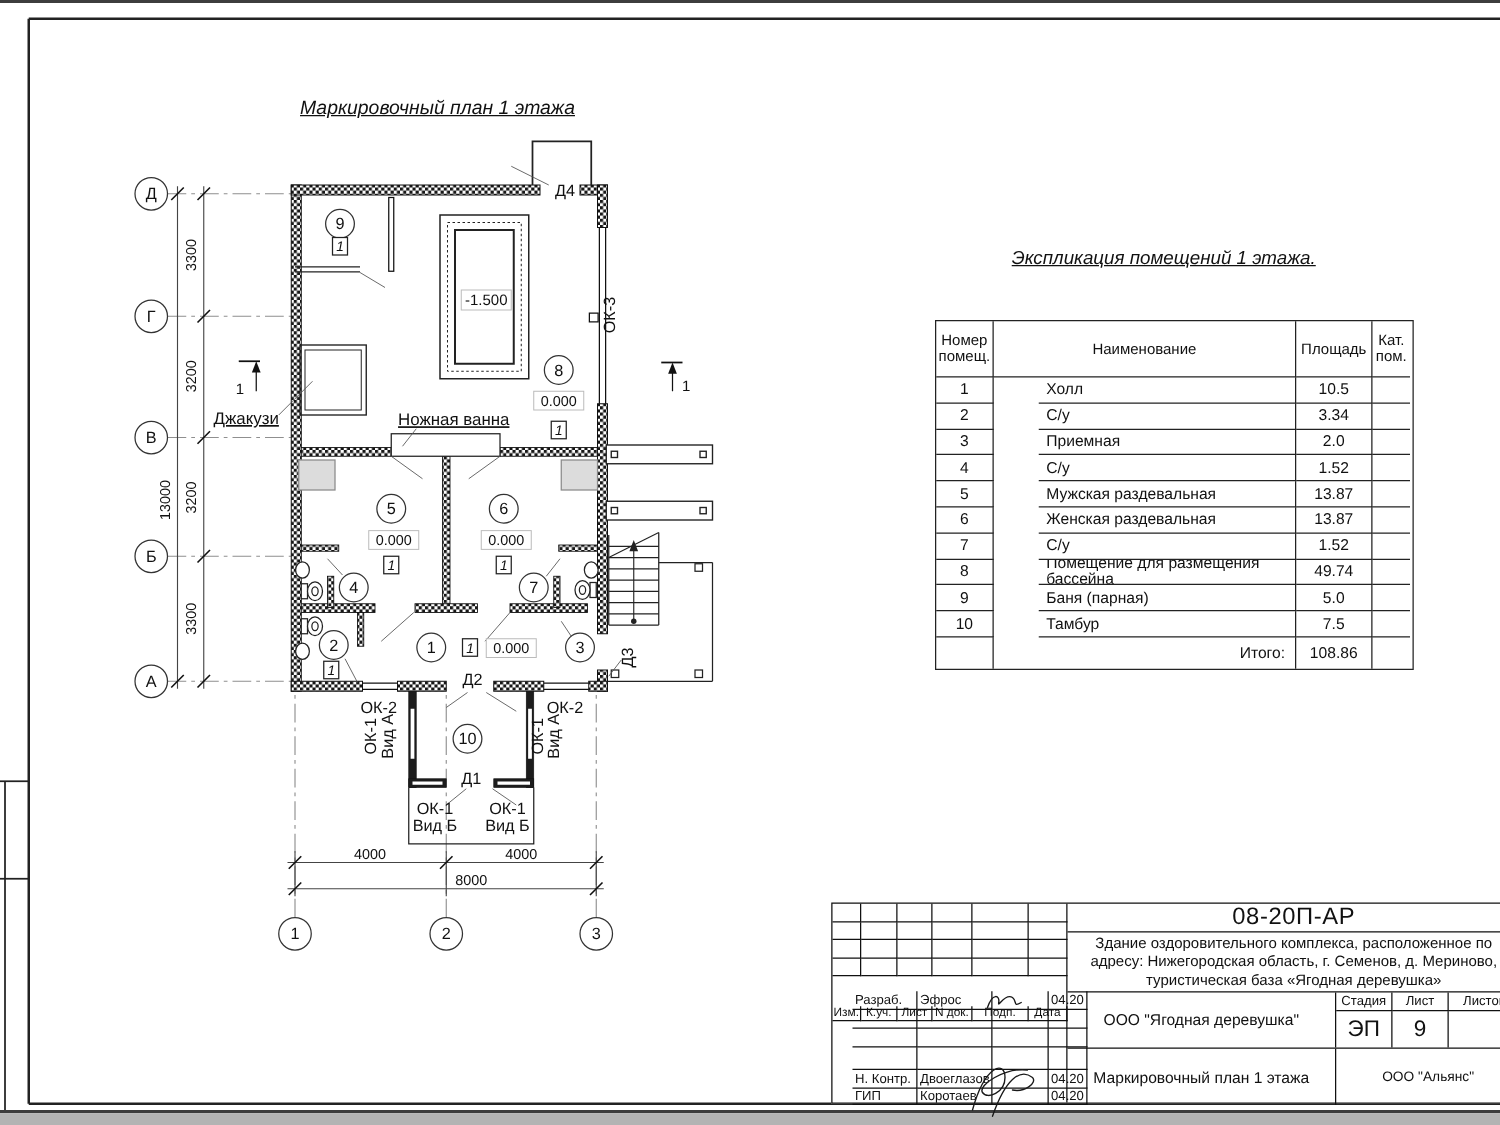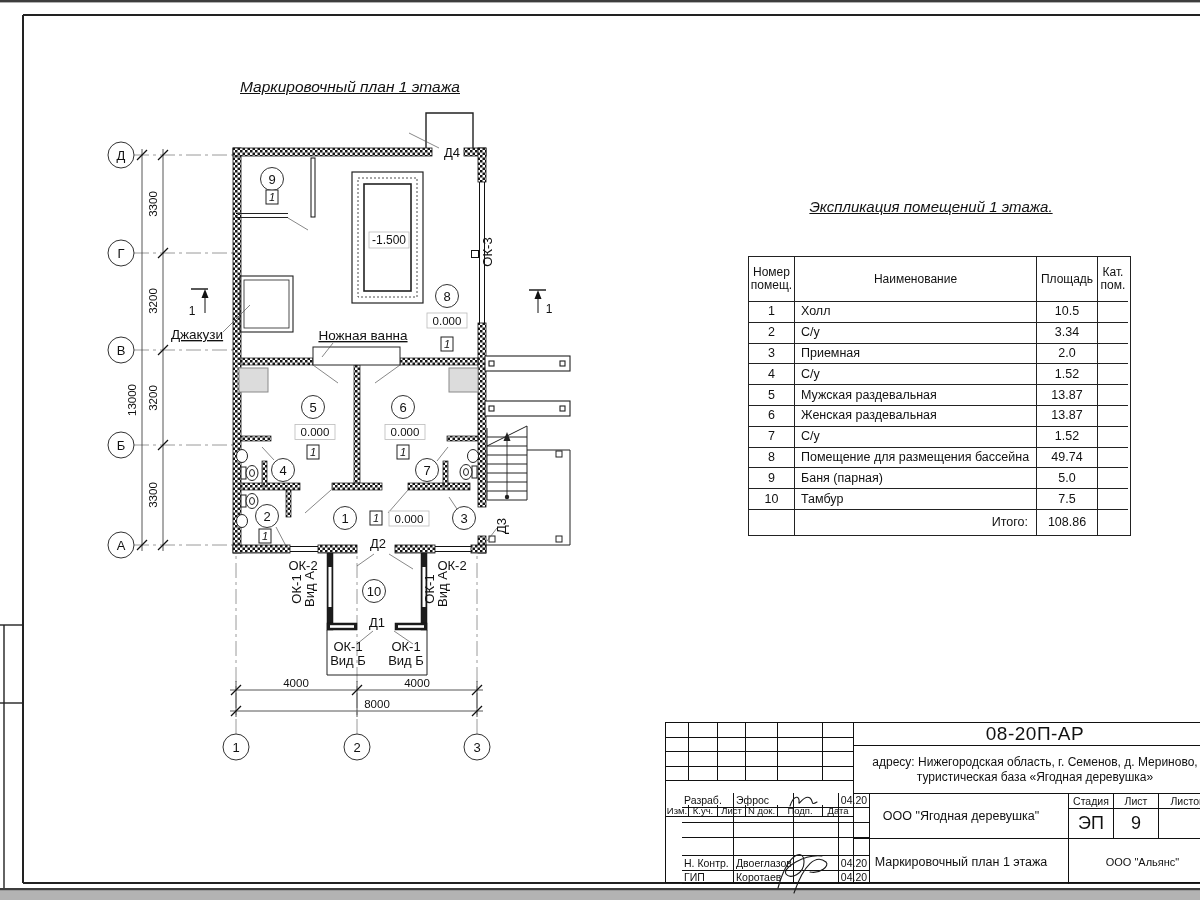--- a/index.html
+++ b/index.html
@@ -12,21 +12,21 @@
   
   .expl{left:748px;top:256px;width:383px;border:1.6px solid #222;background:#fff;}
   .expl-grid{display:grid;grid-template-columns:46px 242px 61px 30px;
              grid-template-rows:45px repeat(10,20.8px) 25px;}
   .expl-grid .c{box-sizing:border-box;border-right:1px solid #222;border-bottom:1px solid #222;
                 display:flex;align-items:center;justify-content:center;font-size:12.5px;
                 overflow:hidden;line-height:1.05;}
   .expl-grid .c:nth-child(4n){border-right:none;}
   .expl-grid .c.lastrow{border-bottom:none;}
   .expl-grid .c.h{font-size:12px;text-align:center;border-bottom:1.4px solid #222;}
-  .expl-grid .c.name{justify-content:flex-start;padding-left:6px;}
+  .expl-grid .c.name{justify-content:flex-start;padding-left:6px;margin-left:36px;}
   .expl-grid .c.tlabel{justify-content:flex-end;padding-right:8px;}
   
   .tb{left:665px;top:722px;width:550px;height:161px;border:1.6px solid #111;background:#fff;}
   .tb *{box-sizing:border-box;}
   .tb .left{position:absolute;left:0;top:0;width:188px;height:100%;border-right:1.4px solid #111;}
   .tb .blankgrid{position:absolute;left:0;top:0;width:188px;height:58px;display:grid;
                  grid-template-columns:23px 29px 28px 32px 45px 31px;grid-template-rows:repeat(4,14.5px);}
   .tb .blankgrid i{border-right:1px solid #111;border-bottom:1px solid #111;}
   .tb .blankgrid i:nth-child(6n){border-right:none;}
   .tb .hdr{position:absolute;left:0;top:54px;width:188px;height:12px;display:flex;margin-top:28px;}
@@ -523,20 +523,21 @@
         <div class="r">ГИП</div>
         <div class="n">Коротаев</div>
         <div class="s"></div>
         <div class="d">04.20</div>
       </div>
     </div>
   </div>
   <div class="right">
     <div class="docnum">08-20П-АР</div>
     <div class="addr">
+      <span>Здание оздоровительного комплекса, расположенное по</span>
       <span>адресу: Нижегородская область, г. Семенов, д. Мериново,</span>
       <span>туристическая база «Ягодная деревушка»</span>
     </div>
     <div class="mid">
       <div class="org">ООО "Ягодная деревушка"</div>
       <div class="slgrid">
         <div class="slh">
           <div class="w45">Стадия</div>
           <div class="w45">Лист</div>
           <div class="w57">Листов</div>

